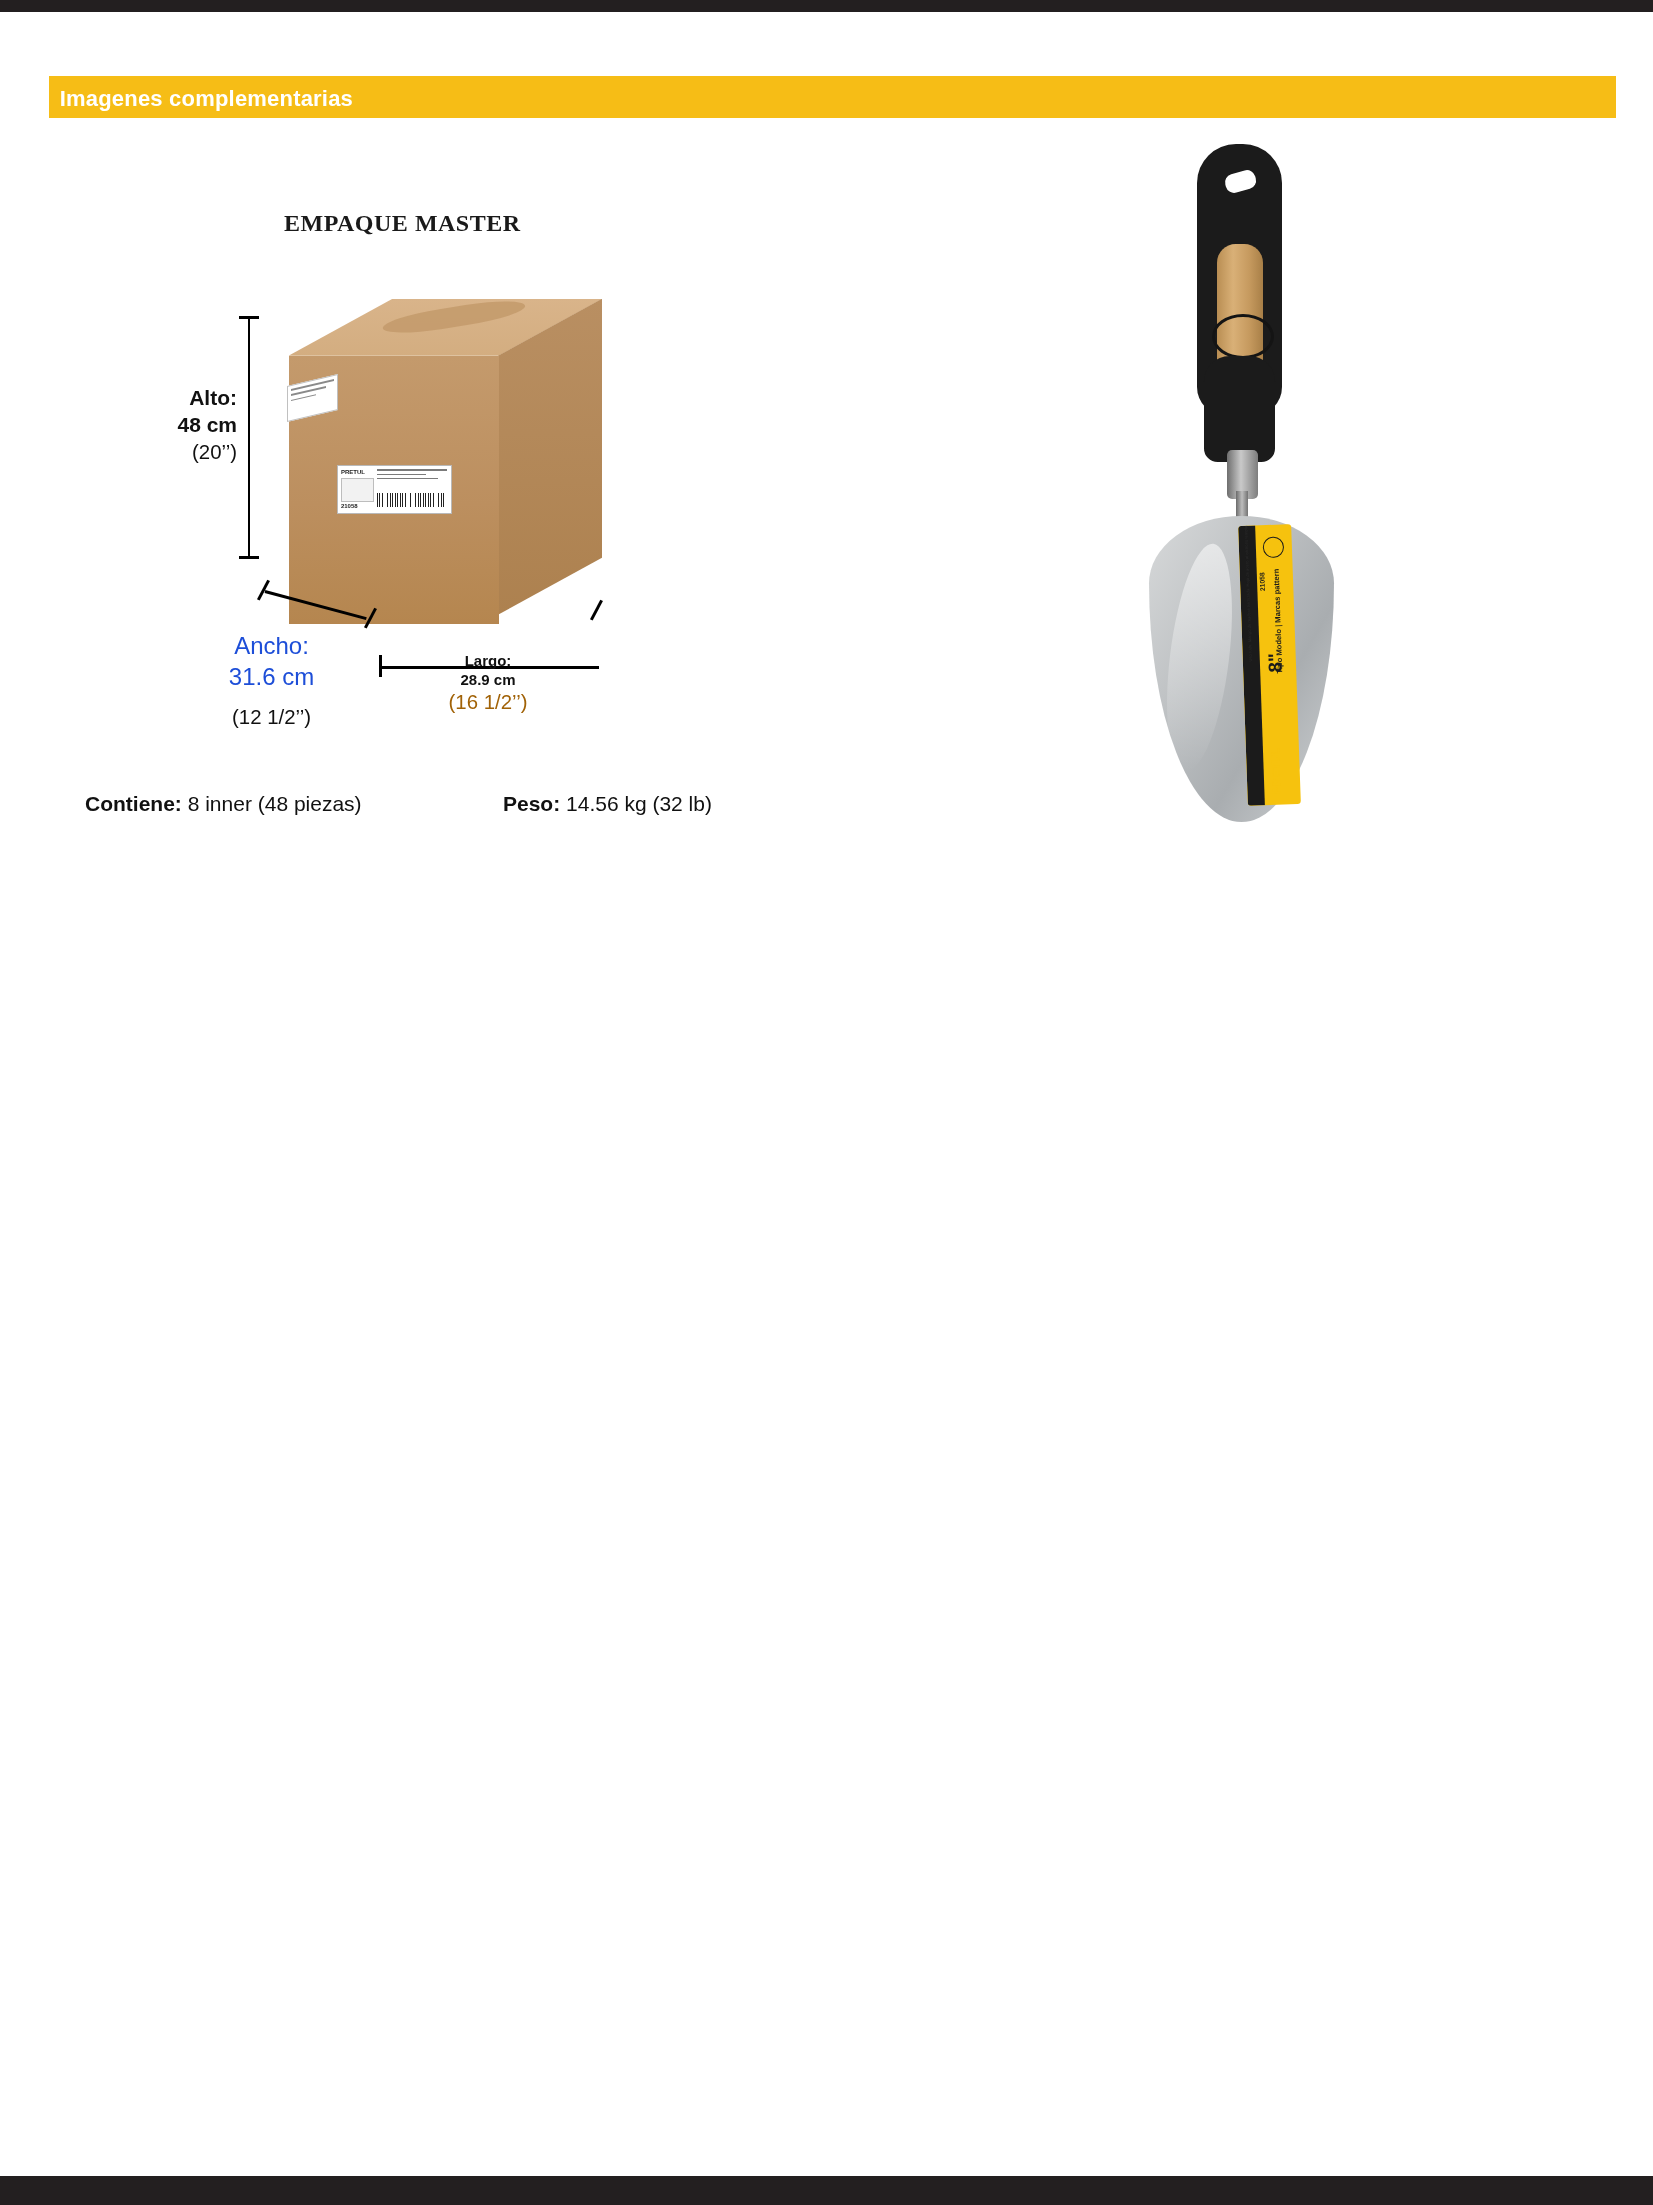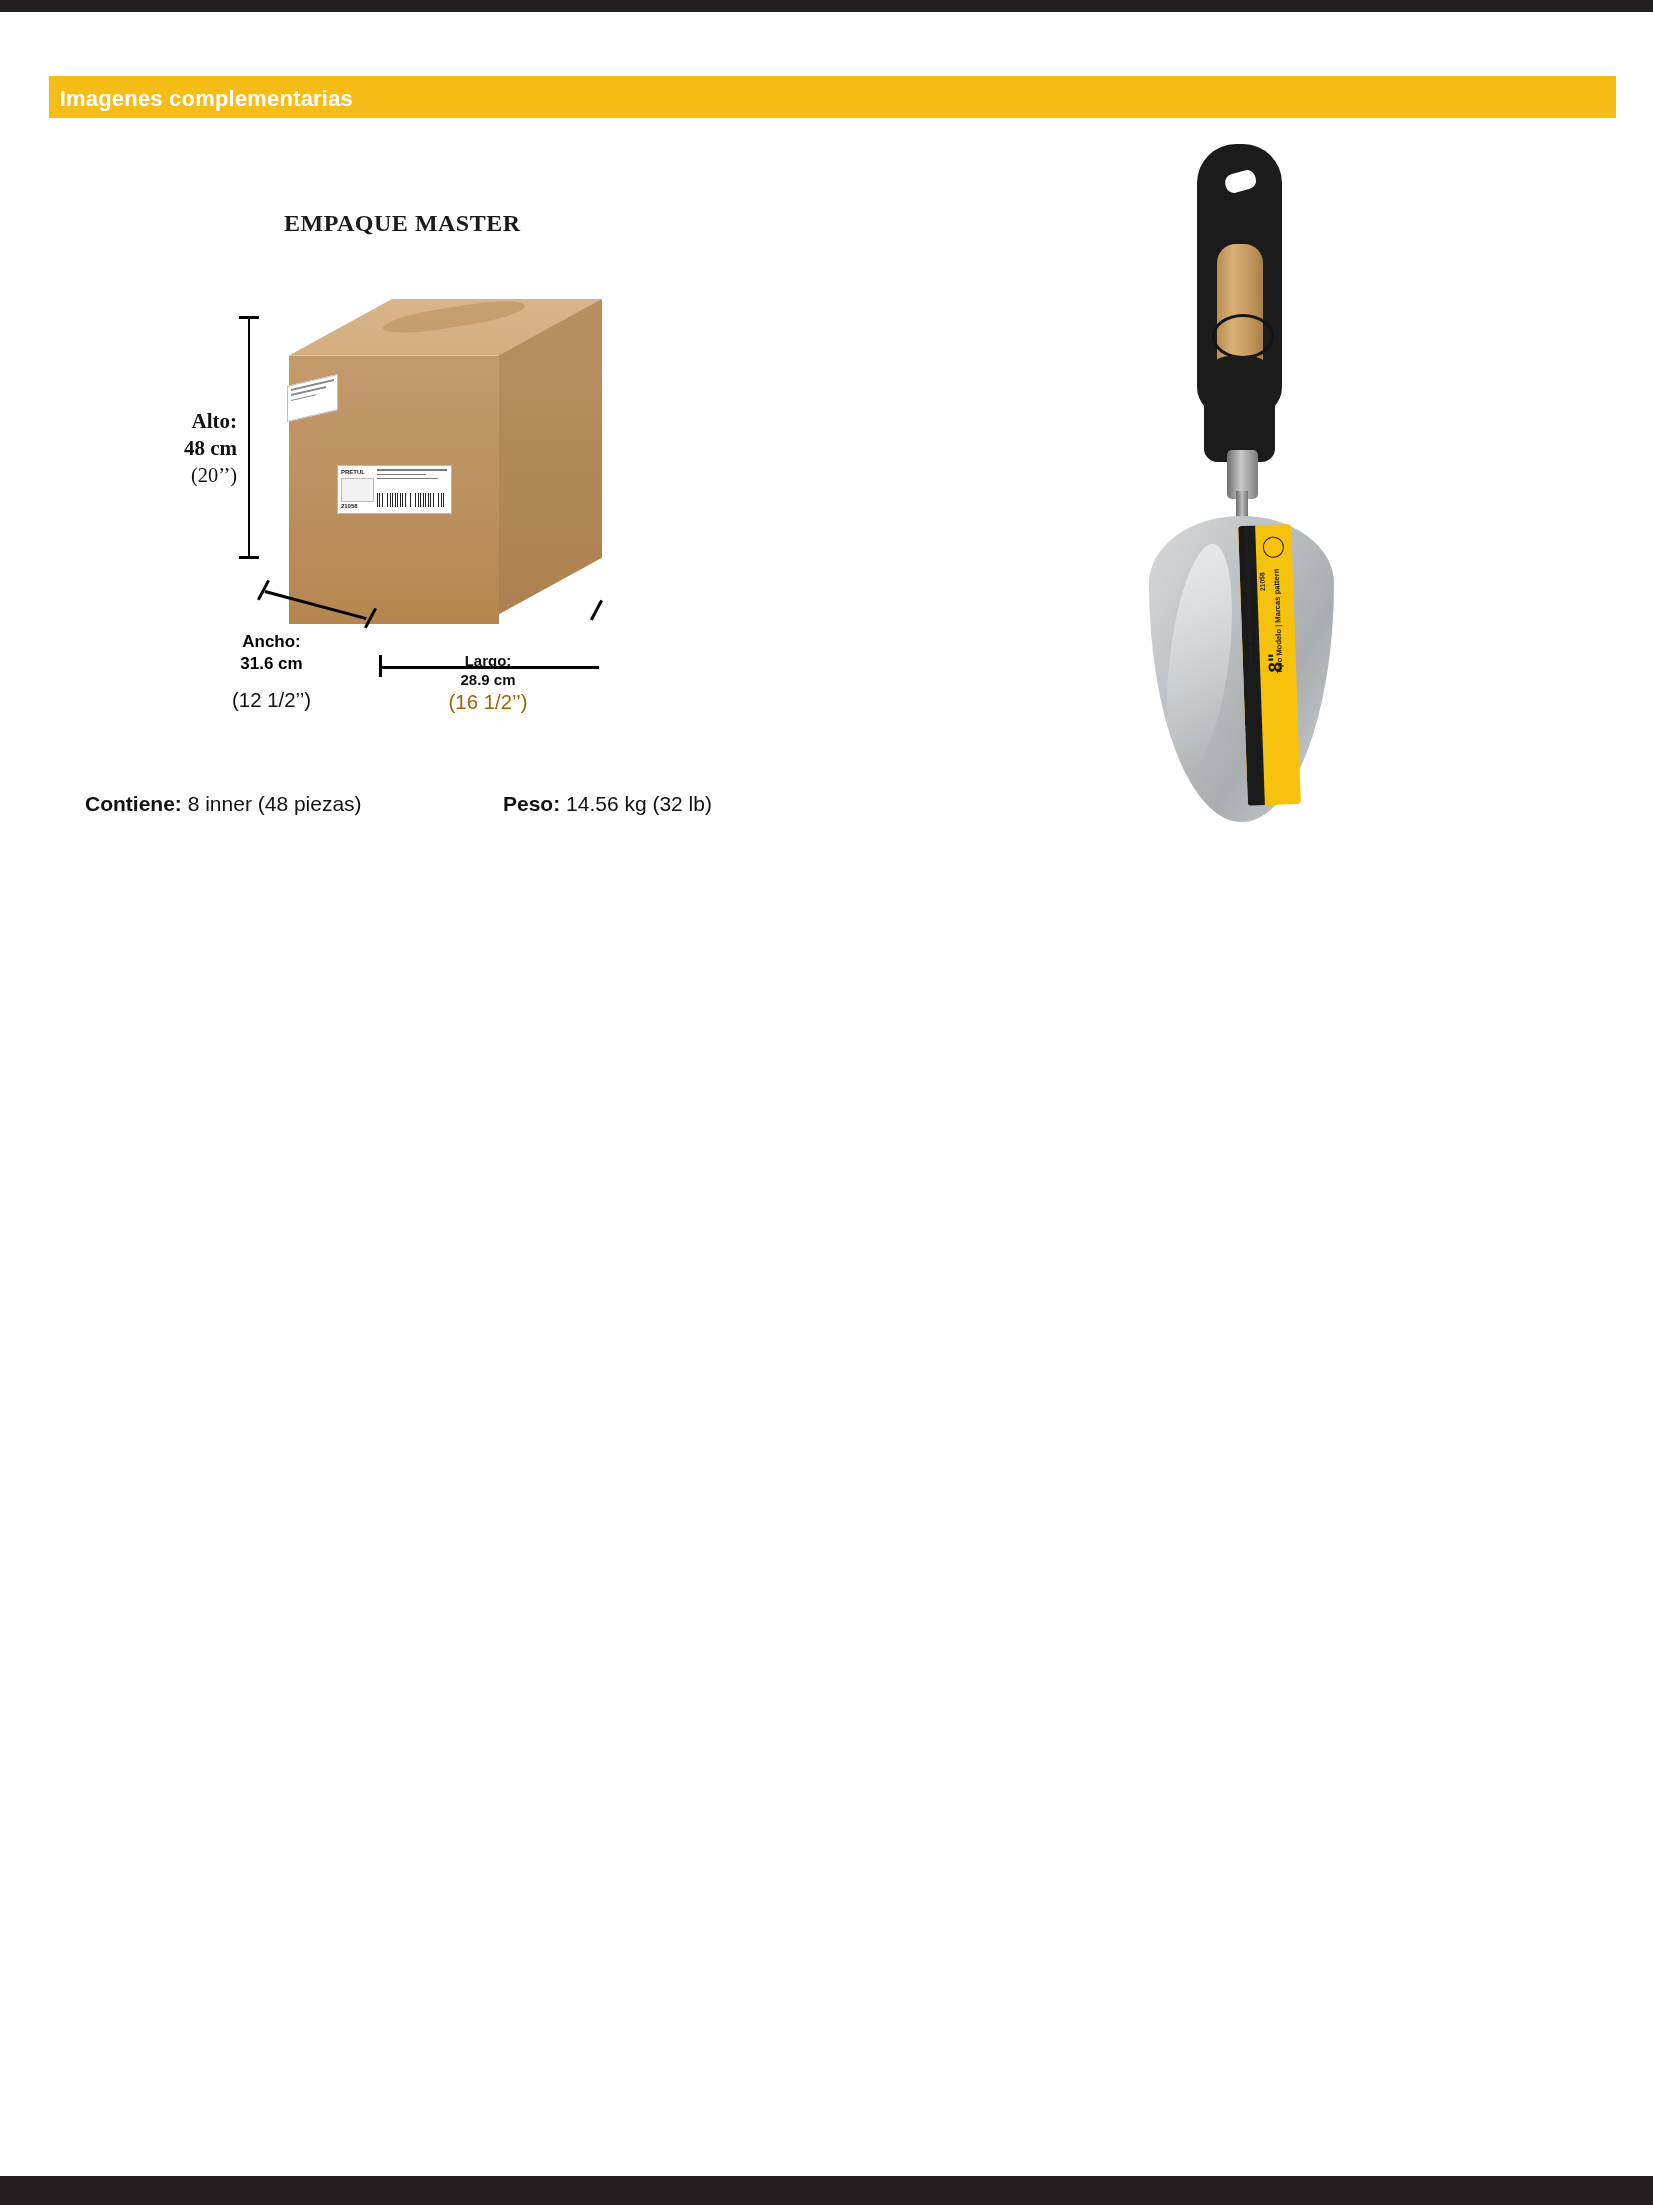--- a/index.html
+++ b/index.html
@@ -205,25 +205,24 @@
     width: 20.4px;
     height: 2.5px;
     background: #000;
   }
   .dim-v-cap-top { top: 304px; }
   .dim-v-cap-bot { top: 544px; }
 
   .dim-alto {
     position: absolute;
     left: 110px;
-    top: 396px;
+    top: 373px;
     width: 127px;
     text-align: right;
     line-height: 1.28;
-    font-family: Liberation Serif, serif;
   }
   .dim-alto .l1, .dim-alto .l2 {
     font-size: 21px;
     font-weight: bold;
     color: #111;
   }
   .dim-alto .l3 {
     font-size: 20.4px;
     color: #111;
   }
@@ -254,23 +253,23 @@
   }
   .dim-ancho {
     position: absolute;
     left: 195px;
     top: 619px;
     width: 153px;
     text-align: center;
     line-height: 1.28;
   }
   .dim-ancho .l1, .dim-ancho .l2 {
-    font-size: 17px;
-    font-weight: bold;
-    color: #000000;
+    font-size: 24px;
+    font-weight: normal;
+    color: #1d4ed8;
   }
   .dim-ancho .l3 { font-size: 20.4px; color: #111; margin-top: 12px; }
 
   .dim-largo-line {
     position: absolute;
     left: 381px;
     top: 654px;
     width: 218px;
     height: 2.5px;
     background: #000;

